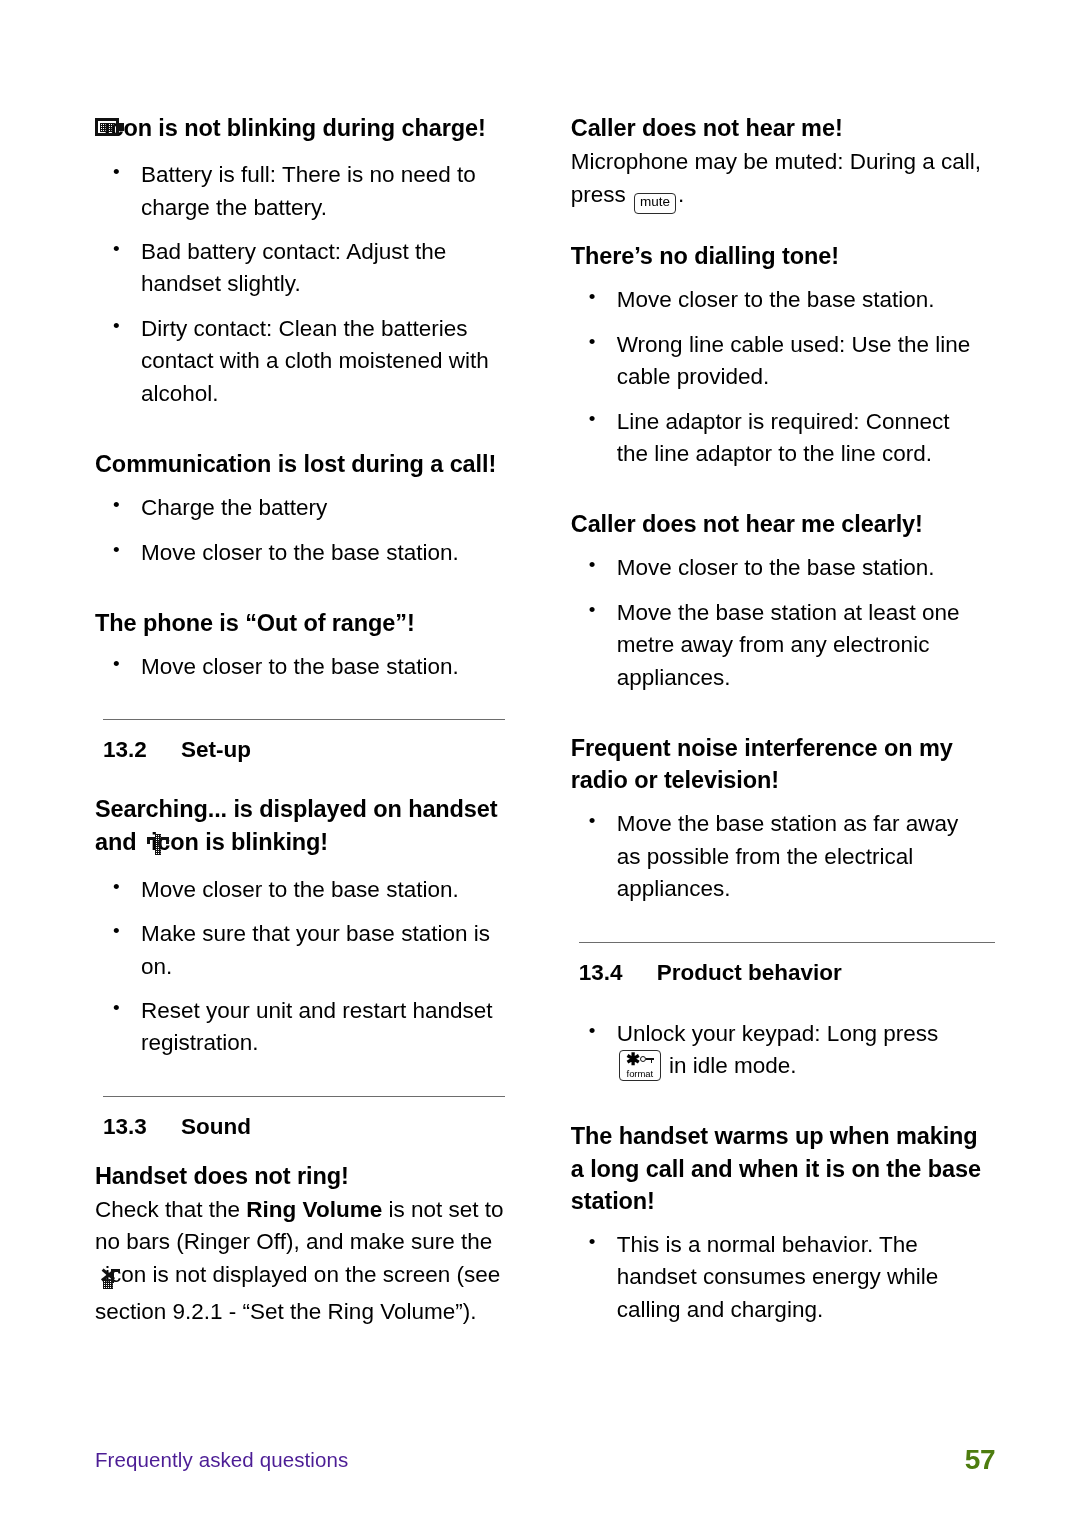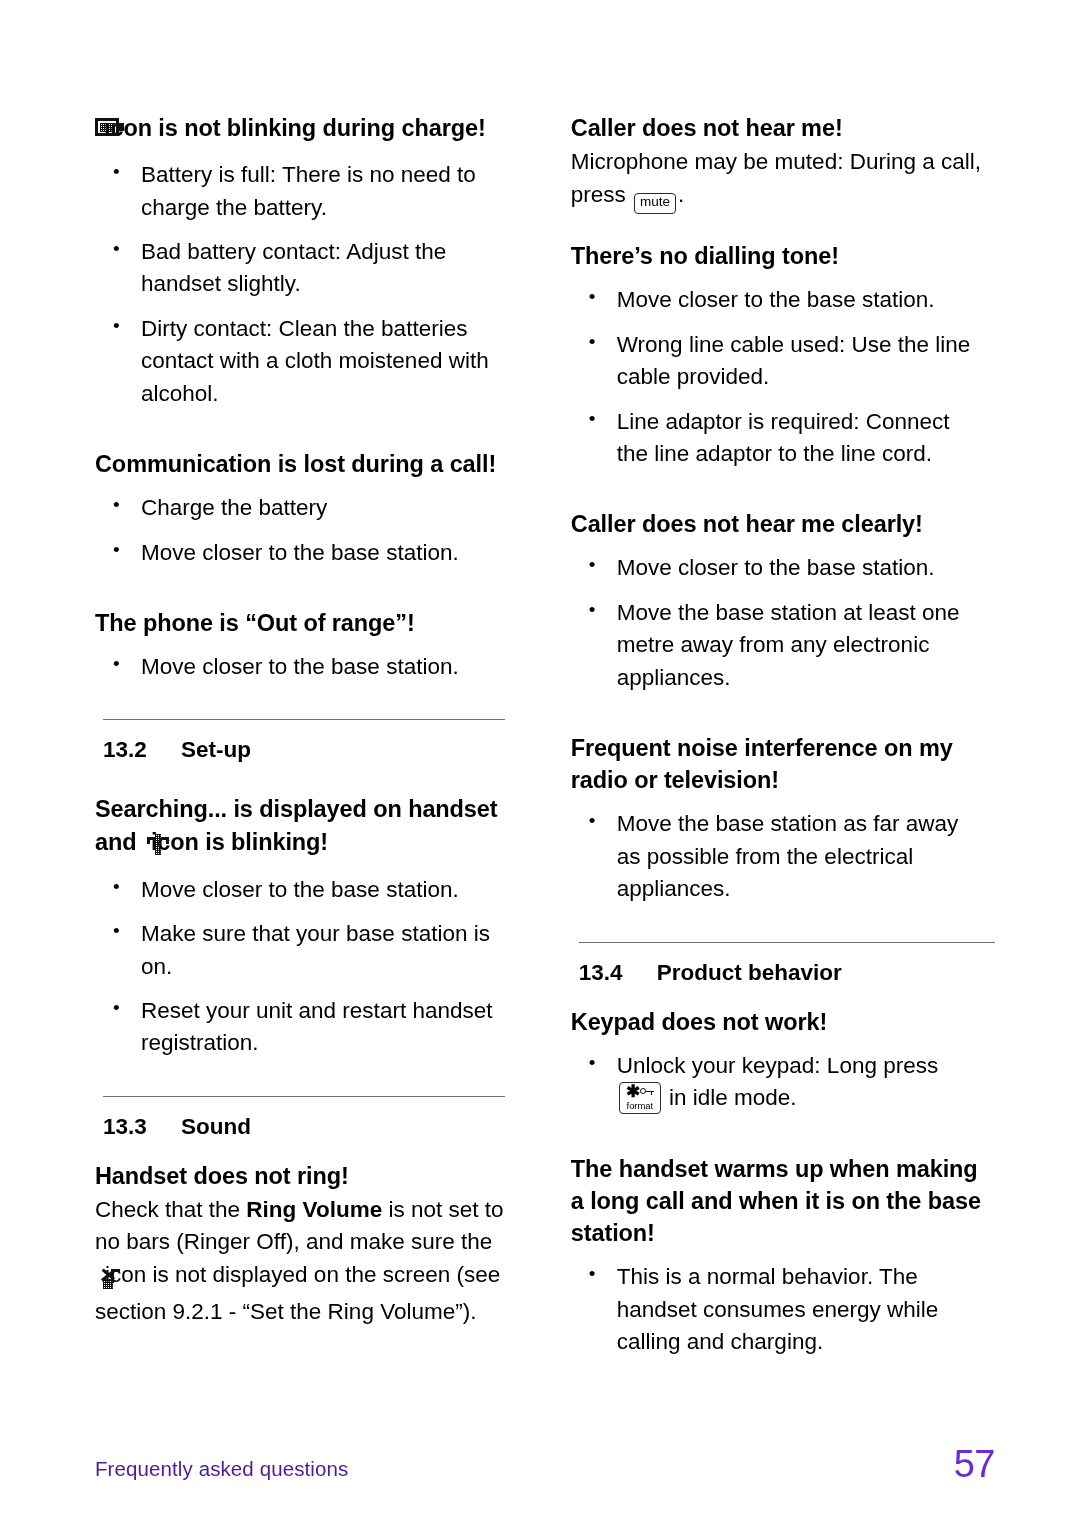--- a/index.html
+++ b/index.html
@@ -264,23 +264,23 @@
     align-items: flex-end;
     justify-content: space-between;
   }
   .footer-text {
     font-size: 20.5px;
     color: #4c1d95;
     font-weight: 300;
     letter-spacing: 0.1px;
   }
   .page-num {
-    font-size: 38px;
-    color: #6d28d9;
-    font-weight: 400;
+    font-size: 28px;
+    color: #4d7c0f;
+    font-weight: 700;
     letter-spacing: -0.5px;
     line-height: 0.9;
   }
 </style>
 </head>
 <body>
 
 <div class="page">
   <div class="columns">
 
@@ -374,21 +374,20 @@
 
       <div class="rule-wrap">
         <hr class="rule">
         <div class="section-num">
           <span class="num">13.4</span>
           <span class="ttl">Product behavior</span>
         </div>
       </div>
 
       <div class="spacer-small"></div>
-      <h3 class="heading">Keypad does not work!</h3>
       <ul class="bullets">
         <li><span>Unlock your keypad: Long press </span><span class="key-btn key-format"><span class="key-glyphrow"><span class="star">✱</span><span class="keysym"><span class="ring"></span><span class="shaft"></span><span class="tooth"></span></span></span><span class="key-sublabel">format</span></span><span> in idle mode.</span></li>
       </ul>
 
       <div class="spacer-before-heading"></div>
       <h3 class="heading">The handset warms up when making a long call and when it is on the base station!</h3>
       <ul class="bullets">
         <li>This is a normal behavior. The handset consumes energy while calling and charging.</li>
       </ul>
     </div>

